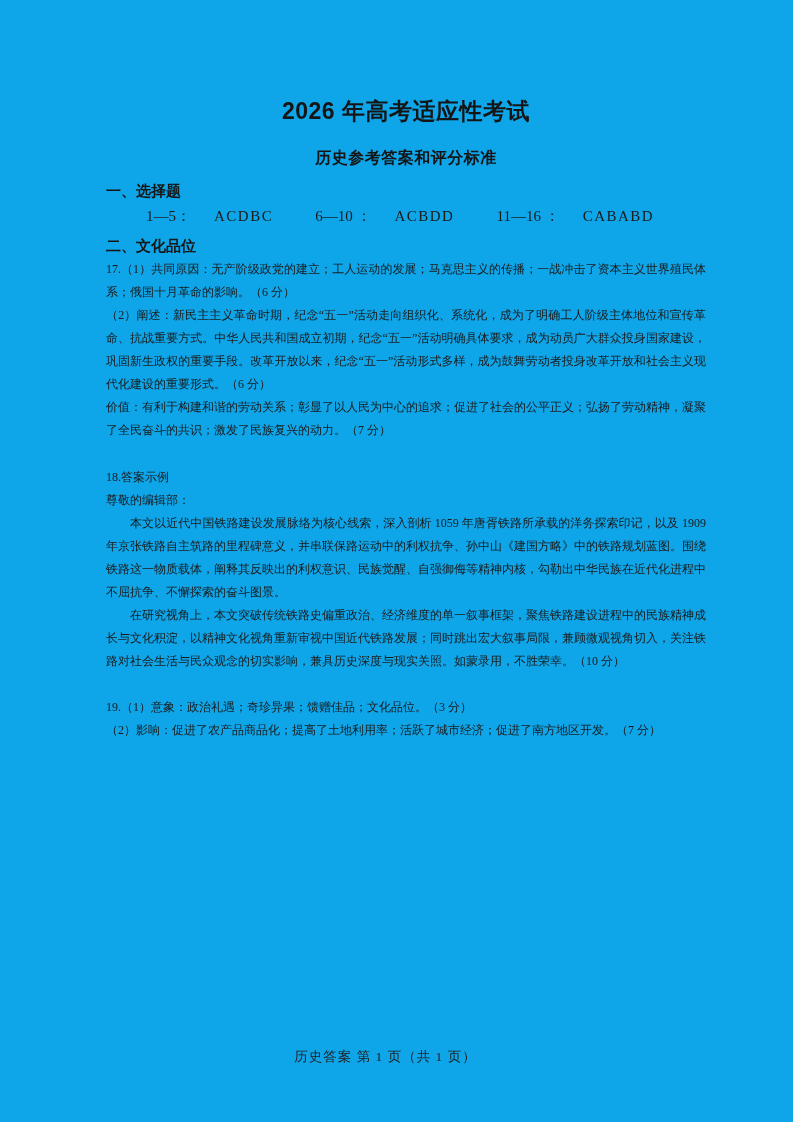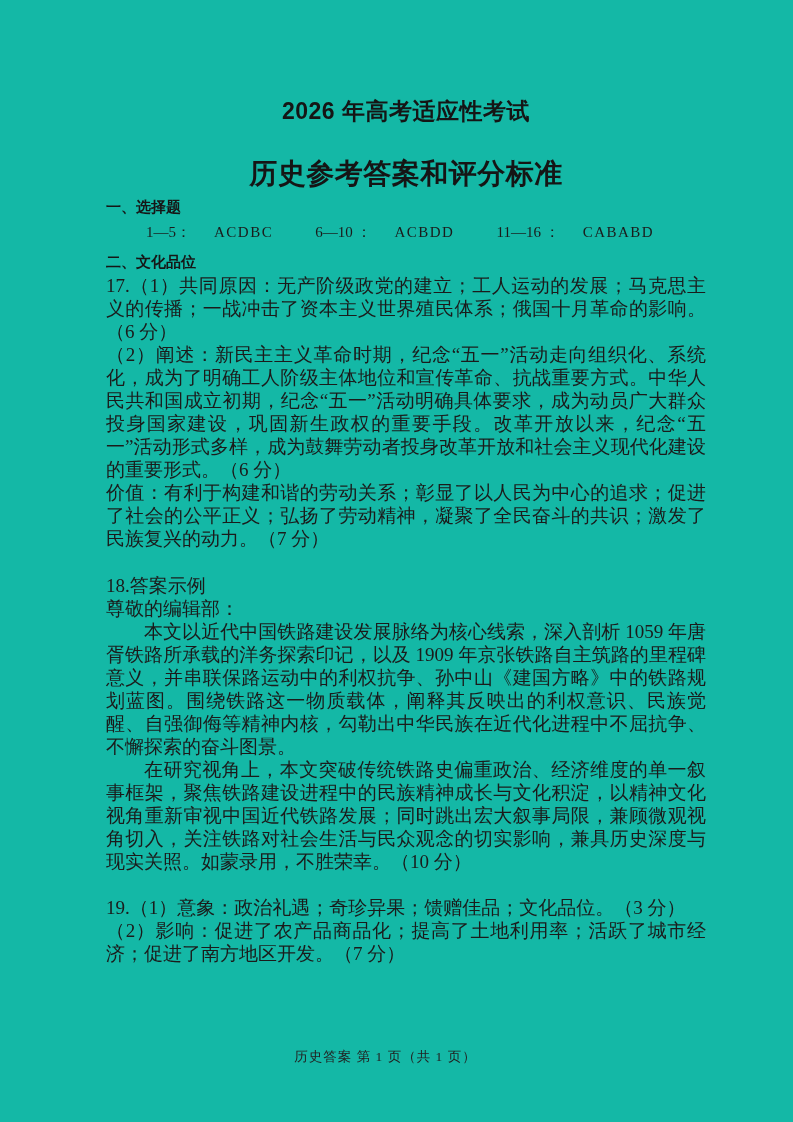--- a/index.html
+++ b/index.html
@@ -6,56 +6,56 @@
   html, body { margin: 0; padding: 0; }
   body {
     width: 793px; height: 1122px;
     background: #ffffff;
     color: #1b1b1b;
     font-family: "Liberation Serif", "DejaVu Serif", serif;
   }
   .page {
     position: relative;
     width: 793px; height: 1122px;
-    background: #14b8a6;
+    background: #0ea5e9;
     overflow: hidden;
   }
   .content {
     position: absolute;
     left: 106px; top: 96px;
     width: 600px;
   }
   .title {
     text-align: center;
     font-weight: bold;
     font-family: "Liberation Sans", "DejaVu Sans", sans-serif;
     color: #151515;
   }
   .title1 { font-size: 23px; line-height: 30px; letter-spacing: 0.5px; }
-  .title2 { font-size: 28px; line-height: 31px; margin-top: 32px; letter-spacing: 0.5px; }
+  .title2 { font-size: 16px; line-height: 31px; margin-top: 16px; letter-spacing: 0.5px; }
   .sec-heading {
     font-family: "Liberation Sans", "DejaVu Sans", sans-serif;
     font-weight: bold;
     font-size: 15px;
     line-height: 24px;
     color: #161616;
   }
   .h-choice { margin-top: 6px; }
   .h-nonchoice { margin-top: 5px; }
   .ans-row {
     font-size: 15px;
     line-height: 26px;
     padding-left: 40px;
     white-space: nowrap;
   }
   .ans-group { display: inline-block; margin-right: 42px; }
   .ans-letters { margin-left: 23px; letter-spacing: 1.5px; }
   p {
     margin: 0;
-    font-size: 19px;
+    font-size: 12px;
     line-height: 23px;
     text-align: justify;
     color: #1b1b1b;
   }
   .indent { text-indent: 2em; }
   .q18-block { margin-top: 24px; }
   .q19-block { margin-top: 23px; }
   .footer {
     position: absolute;
     left: 0; top: 1048px;

